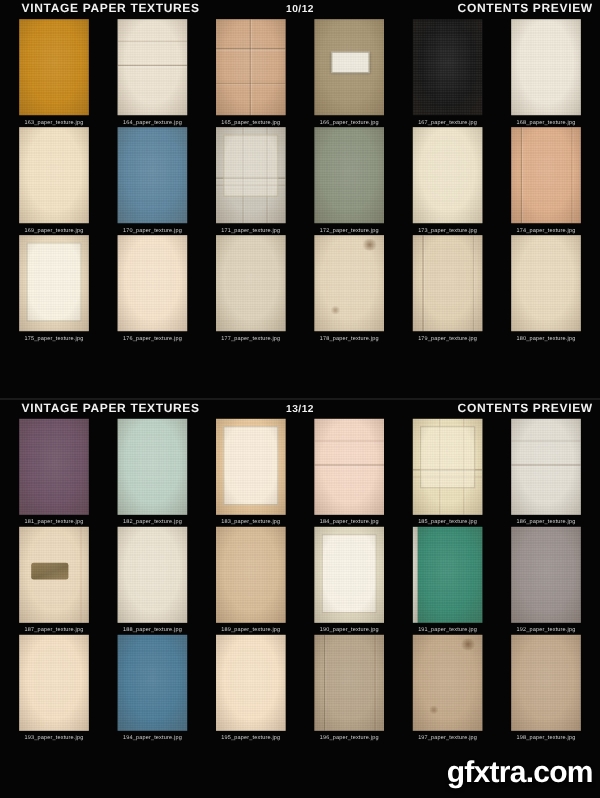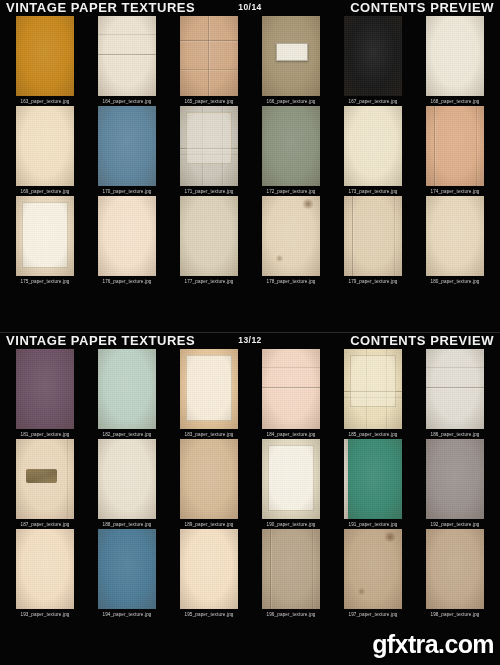--- a/index.html
+++ b/index.html
@@ -19,25 +19,26 @@
 
   .header{
     position:relative;
     height:14px;
     display:flex;
     align-items:center;
     padding:0 6px;
     box-sizing:border-box;
   }
   .hdr-left,.hdr-right{
-    font-size:13px;
+    font-size:10px;
     letter-spacing:0.55px;
     font-weight:bold;
     color:#f2f2f2;
     white-space:nowrap;
+    margin-left:12px;
   }
   .hdr-center{
     position:absolute;
     left:0;right:0;
     text-align:center;
     font-size:8.5px;
     letter-spacing:0.4px;
     color:#f2f2f2;
     font-weight:bold;
     pointer-events:none;
@@ -151,21 +152,21 @@
     margin-left:19px;
   }
 </style>
 </head>
 <body>
 
 <div class="page p1">
   <div class="header">
     <span class="hdr-left">VINTAGE PAPER TEXTURES</span>
     <span class="hdr-spacer"></span>
-    <span class="hdr-center">10/14</span>
+    <span class="hdr-center">10/12</span>
     <span class="hdr-right">CONTENTS PREVIEW</span>
   </div>
   <div class="grid" id="grid-0">
       <div class="cell">
         <div class="thumb-wrap">
           <div class="thumb" style="background: rgb(201, 138, 30);">
             <div class="tex-grain"></div>
             <div class="vig"></div>
           </div>
         </div>

